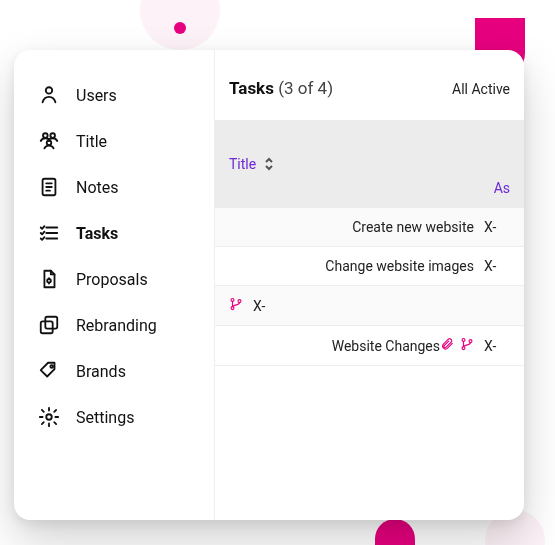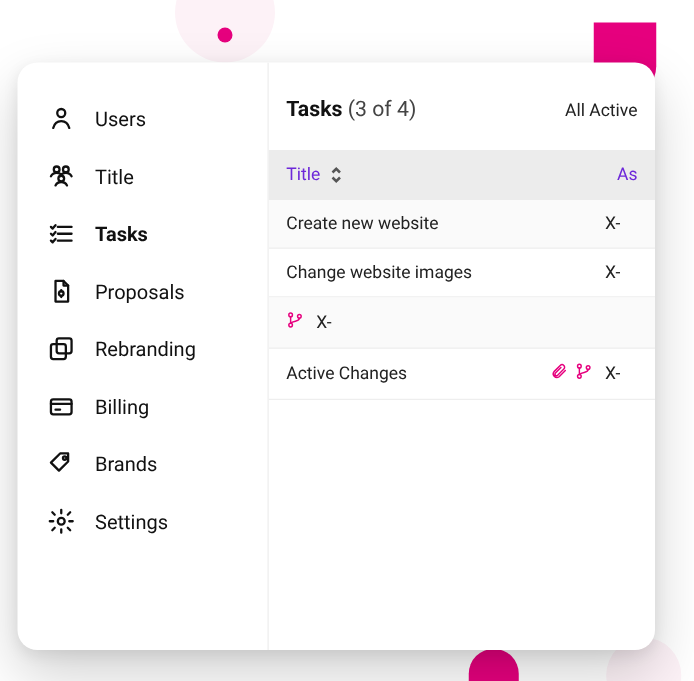--- a/index.html
+++ b/index.html
@@ -104,33 +104,33 @@
   .filter { font-size: 14px; color: #222; text-align: right; }
   .table { width: 100%; }
   .thead {
     display: flex;
     background: #ececec;
     padding: 12px 14px;
     font-size: 14px;
     color: #6d28d9;
   }
   .th-title { flex: 1; display: flex; align-items: center; gap: 8px; }
-  .th-assignee { width: 26px; text-align: right; }
+  .th-assignee { width: 26px; text-align: right; margin-top: 48px; }
   .sort-arrows { display: flex; flex-direction: column; line-height: 0; }
   .sort-arrows svg { width: 10px; height: 7px; stroke: #555; stroke-width: 2; fill: none; }
   .row {
     display: flex;
     align-items: center;
     padding: 11px 14px;
     border-bottom: 1px solid #eee;
     font-size: 14px;
     color: #222;
   }
   .row:nth-child(odd) { background: #fafafa; }
-  .row-title { flex: 1; }
+  .row-title { flex: 1; text-align: right; }
   .row-icons { display: flex; gap: 6px; margin-right: 10px; }
   .row-icons svg { width: 14px; height: 14px; stroke: #e6007e; stroke-width: 2; fill: none; stroke-linecap: round; stroke-linejoin: round;}
   .row-assignee { width: 26px; text-align: left; white-space: nowrap; overflow: hidden; }
 </style>
 </head>
 <body>
 
 <div class="bg-blob-tl"></div>
 <div class="bg-blob-dot"></div>
 <div class="bg-blob-tr"></div>
@@ -156,20 +156,31 @@
         <svg viewBox="0 0 24 24">
             <circle cx="8" cy="6" r="2.5"></circle>
             <circle cx="16" cy="6" r="2.5"></circle>
             <circle cx="12" cy="14" r="2.5"></circle>
             <path d="M3 12c1-2 3-3 5-3s4 1 5 3M11 12c1-2 3-3 5-3s4 1 5 3M7 20c1-2 3-3 5-3s4 1 5 3"></path>
           </svg>
       </span>
       <span class="sidebar-label">Title</span>
     </div>
 
+    <div class="sidebar-item">
+      <span class="sidebar-icon">
+        <svg viewBox="0 0 24 24">
+            <rect x="5" y="3" width="14" height="18" rx="2"></rect>
+            <line x1="9" y1="8" x2="15" y2="8"></line>
+            <line x1="9" y1="12" x2="15" y2="12"></line>
+            <line x1="9" y1="16" x2="13" y2="16"></line>
+          </svg>
+      </span>
+      <span class="sidebar-label">Notes</span>
+    </div>
 
     <div class="sidebar-item active">
       <span class="sidebar-icon">
         <svg viewBox="0 0 24 24">
             <line x1="9" y1="6" x2="21" y2="6"></line>
             <line x1="9" y1="12" x2="21" y2="12"></line>
             <line x1="9" y1="18" x2="21" y2="18"></line>
             <polyline points="3,6 4.5,7.5 7,4.5"></polyline>
             <polyline points="3,12 4.5,13.5 7,10.5"></polyline>
             <polyline points="3,18 4.5,19.5 7,16.5"></polyline>
@@ -193,30 +204,20 @@
     <div class="sidebar-item">
       <span class="sidebar-icon">
         <svg viewBox="0 0 24 24">
             <rect x="8" y="3" width="13" height="13" rx="2"></rect>
             <rect x="3" y="8" width="13" height="13" rx="2"></rect>
           </svg>
       </span>
       <span class="sidebar-label">Rebranding</span>
     </div>
 
-    <div class="sidebar-item">
-      <span class="sidebar-icon">
-        <svg viewBox="0 0 24 24">
-            <rect x="3" y="6" width="18" height="13" rx="2"></rect>
-            <line x1="3" y1="10" x2="21" y2="10"></line>
-            <line x1="7" y1="15" x2="11" y2="15"></line>
-          </svg>
-      </span>
-      <span class="sidebar-label">Billing</span>
-    </div>
 
     <div class="sidebar-item">
       <span class="sidebar-icon">
         <svg viewBox="0 0 24 24">
             <path d="M3 11l8-8h7v7l-8 8-7-7z"></path>
             <circle cx="15" cy="7" r="1.5"></circle>
           </svg>
       </span>
       <span class="sidebar-label">Brands</span>
     </div>
@@ -278,21 +279,21 @@
               <span><svg viewBox="0 0 24 24">
                   <circle cx="6" cy="5" r="2.5"></circle>
                   <circle cx="6" cy="19" r="2.5"></circle>
                   <circle cx="18" cy="7" r="2.5"></circle>
                   <path d="M6 7.5v9M18 9.5c0 5-8 3-12 7"></path>
                 </svg></span>
             </div>
             <div class="row-assignee">X-</div>
           </div>
           <div class="row">
-            <div class="row-title">Active Changes</div>
+            <div class="row-title">Website Changes</div>
             <div class="row-icons">
               <span><svg viewBox="0 0 24 24">
                   <path d="M21 11l-8.5 8.5a5 5 0 01-7-7L14 4a3.5 3.5 0 015 5l-8.5 8.5a2 2 0 01-3-3L15 7"></path>
                 </svg></span>
               <span><svg viewBox="0 0 24 24">
                   <circle cx="6" cy="5" r="2.5"></circle>
                   <circle cx="6" cy="19" r="2.5"></circle>
                   <circle cx="18" cy="7" r="2.5"></circle>
                   <path d="M6 7.5v9M18 9.5c0 5-8 3-12 7"></path>
                 </svg></span>

